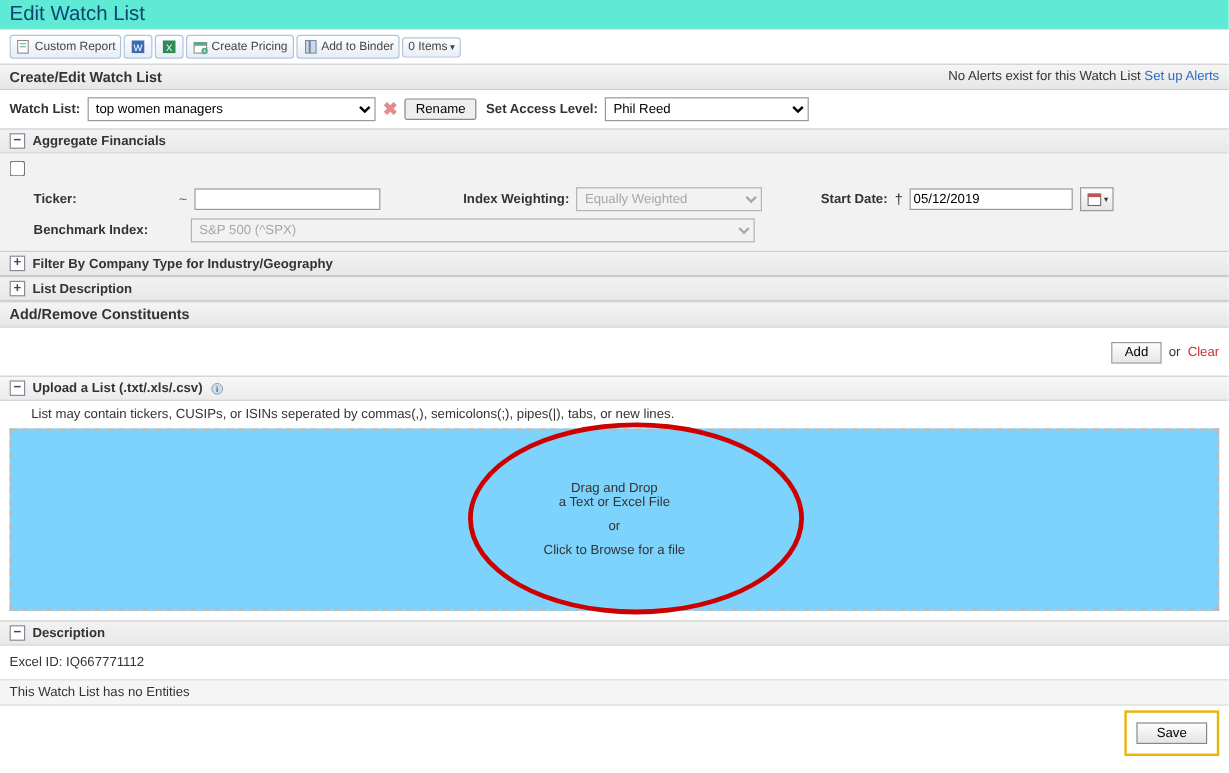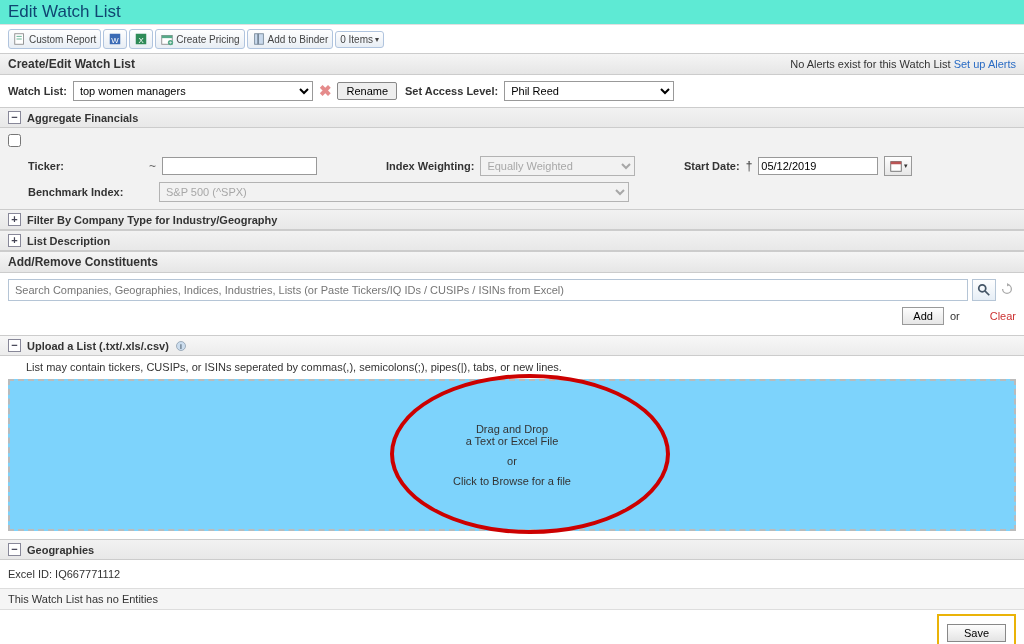--- a/index.html
+++ b/index.html
@@ -26,21 +26,21 @@
 .fr { display: flex; align-items: center; gap: 8px; padding: 3px 0; }
 .fcell { display:flex; align-items:center; gap:6px; }
 .disabled-sel { background: #f2f2f2; color: #888; }
 .addrem-box { padding: 6px 8px; }
 .search-row { display: flex; align-items: center; gap: 4px; }
 .search-row input { flex: 1; height: 22px; border: 1px solid #b5c5d6; color: #888; padding-left: 6px; }
 .search-btn { width: 24px; height: 22px; border: 1px solid #b5c5d6; background: linear-gradient(#fefefe,#e6eef6); display:flex; align-items:center; justify-content:center; cursor:pointer; }
 .refresh-i { width:16px; height:16px; display:inline-block; color:#999; }
 .add-row { display:flex; justify-content:flex-end; align-items:center; gap:6px; padding: 6px 0 4px 0; }
 .add-row button { border:1px solid #999; background:linear-gradient(#fdfdfd,#e6e6e6); padding:2px 10px; font-size:11px; cursor:pointer; }
-.clear-link { color: #c33; cursor: pointer; margin-left: 24px; }
+.clear-link { color: #c33; cursor: pointer; }
 .upload-hdr-row { display:flex; align-items:center; gap:6px; padding-left:8px; border-top:1px solid #ccc; border-bottom:1px solid #ccc; background:linear-gradient(#f7f7f7,#ececec); }
 .upload-body { padding: 2px 8px 8px 8px; }
 .upload-note { font-size: 11px; color: #333; padding: 3px 0 6px 18px; }
 .dropzone { border: 2px dashed #bbb; background: #7dd3fc; height: 152px; position: relative; display:flex; flex-direction:column; align-items:center; justify-content:center; gap:8px; font-size: 11px; color: #333; cursor:pointer; }
 .drop-l { text-align:center; }
 .red-oval { position:absolute; width:280px; height:160px; border:4px solid #cc0000; border-radius:50% / 50%; left:380px; top:-7px; pointer-events:none; }
 .constit-body { padding: 4px 8px; }
 .excel-id { padding: 4px 0; font-size:11px; }
 .no-ent { background:#f5f5f5; border-top:1px solid #ddd; border-bottom:1px solid #ddd; padding: 4px 8px; font-size: 11px; }
 .bottom-bar { display:flex; justify-content:flex-end; padding: 4px 8px; }
@@ -138,21 +138,21 @@
     </div>
     <div class="fcell" style="width:290px">
       <label class="lbl">Index Weighting:</label>
       <select style="width:155px" class="disabled-sel" disabled="">
         <option>Equally Weighted</option>
       </select>
     </div>
     <div class="fcell">
       <label class="lbl">Start Date:</label>
       <span class="dagger">†</span>
-      <input type="text" style="width: 120px;" value="05/12/2019">
+      <input type="text" style="width: 136px;" value="05/12/2019">
       <span class="cal-btn">
         <svg width="14" height="14" viewBox="0 0 16 16">
             <rect x="2" y="3" width="12" height="11" fill="#fff" stroke="#666"></rect>
             <rect x="2" y="3" width="12" height="3" fill="#b55"></rect>
             <line x1="5" y1="8" x2="5" y2="8" stroke="#666"></line>
             <line x1="8" y1="8" x2="8" y2="8" stroke="#666"></line>
           </svg>
         <span style="font-size:7px;margin-left:1px">▾</span>
       </span>
     </div>
@@ -174,35 +174,20 @@
 
 <div class="subsection-hdr">
   <span class="expander">+</span>
   <span>List Description</span>
 </div>
 
 <div class="section-bar">
   <span>Add/Remove Constituents</span>
 </div>
 <div class="addrem-box">
-  <div class="search-row">
-    <input type="text" placeholder="Search Companies, Geographies, Indices, Industries, Lists (or Paste Tickers/IQ IDs / CUSIPs / ISINs from Excel)" style="">
-    <span class="search-btn">
-      <svg width="14" height="14" viewBox="0 0 16 16">
-          <circle cx="6" cy="6" r="4" fill="none" stroke="#456" stroke-width="2"></circle>
-          <line x1="9" y1="9" x2="14" y2="14" stroke="#456" stroke-width="2"></line>
-        </svg>
-    </span>
-    <span class="refresh-i">
-      <svg width="14" height="14" viewBox="0 0 16 16">
-          <path d="M8 3 A5 5 0 1 1 3 8" fill="none" stroke="#aaa" stroke-width="1.5"></path>
-          <polygon points="8,1 8,5 11,3" fill="#aaa"></polygon>
-        </svg>
-    </span>
-  </div>
   <div class="add-row">
     <button>Add</button>
     <span>or</span>
     <span class="clear-link">Clear</span>
   </div>
 </div>
 
 <div class="subsection-hdr upload-hdr-row">
   <span class="expander">−</span>
   <span style="font-weight:bold">Upload a List (.txt/.xls/.csv)</span>
@@ -221,21 +206,21 @@
       <div>a Text or Excel File</div>
     </div>
     <div>or</div>
     <div>Click to Browse for a file</div>
     <div class="red-oval"></div>
   </div>
 </div>
 
 <div class="subsection-hdr">
   <span class="expander">−</span>
-  <span>Geographies</span>
+  <span>Description</span>
 </div>
 <div class="constit-body">
   <div class="excel-id">
     <span>Excel ID:</span>
     <span>IQ667771112</span>
   </div>
 </div>
 <div class="no-ent">This Watch List has no Entities</div>
 
 <div class="bottom-bar">

